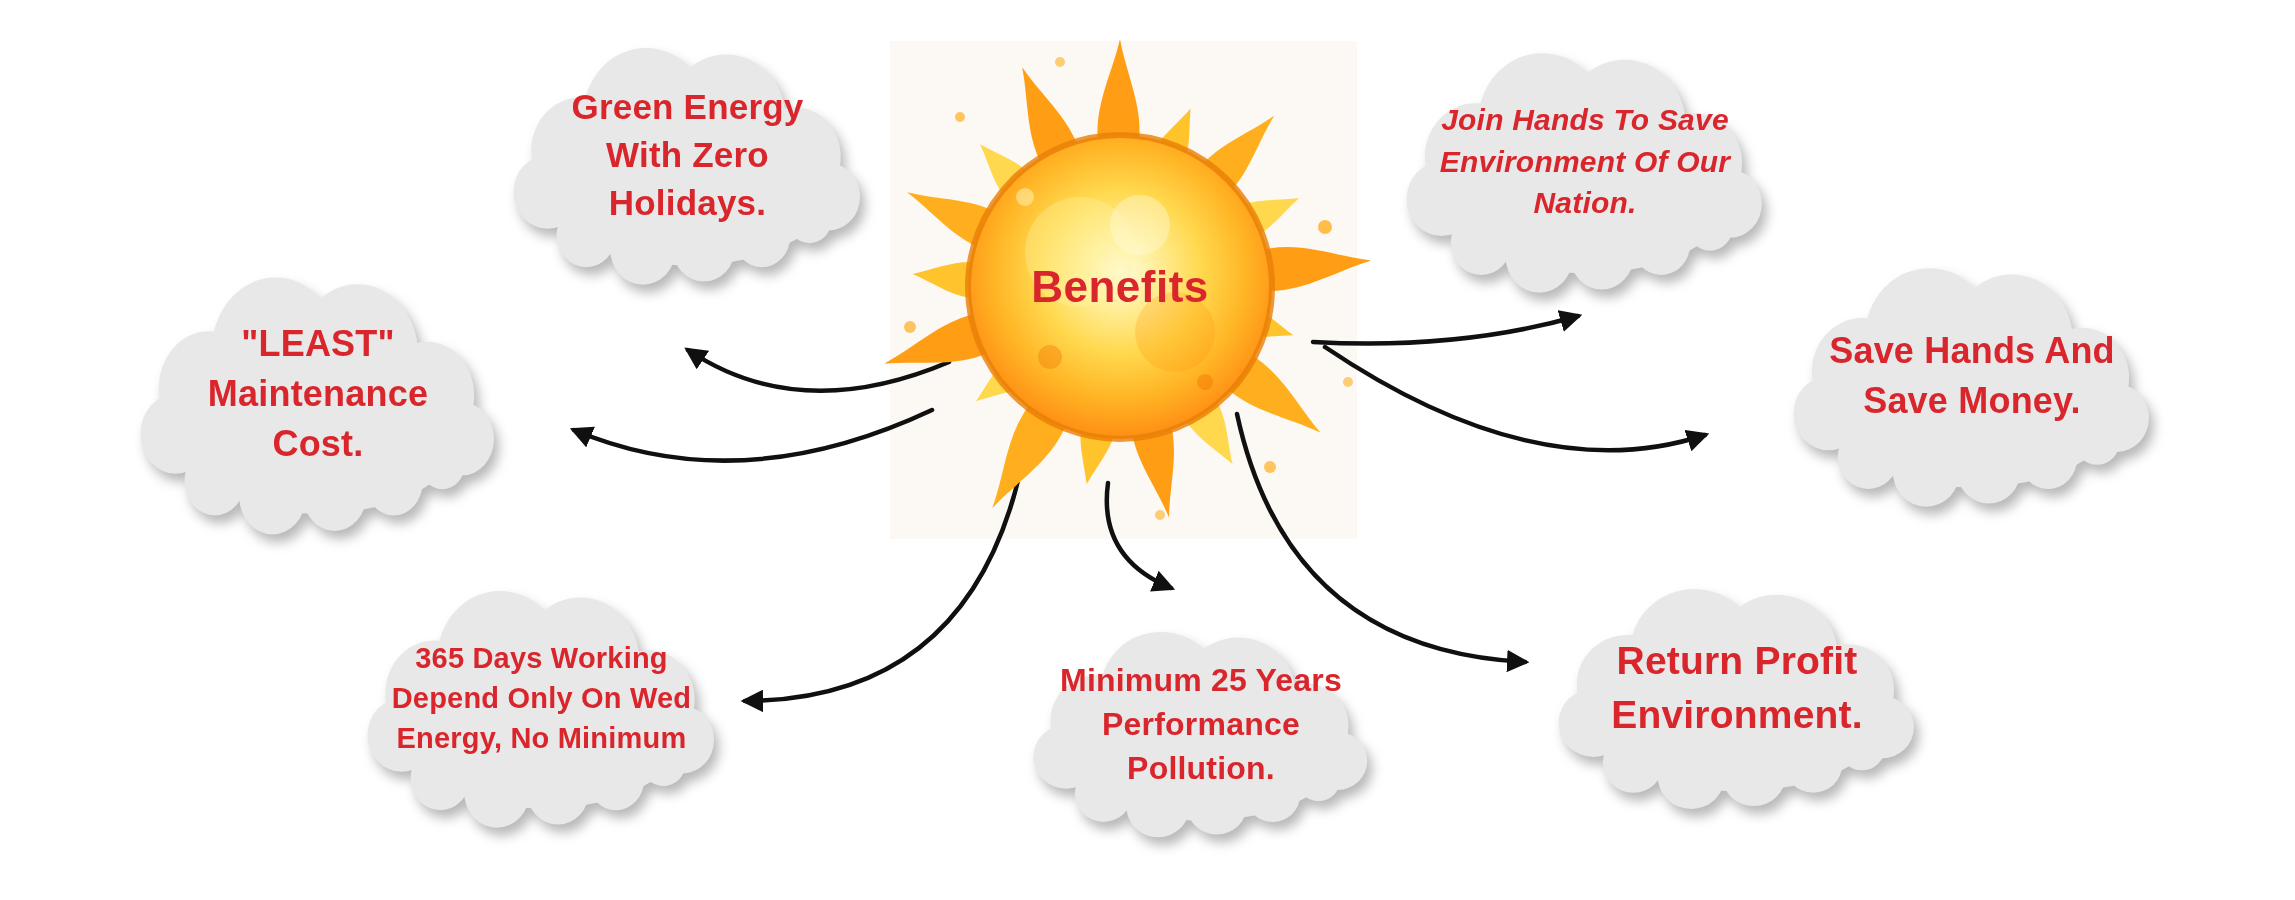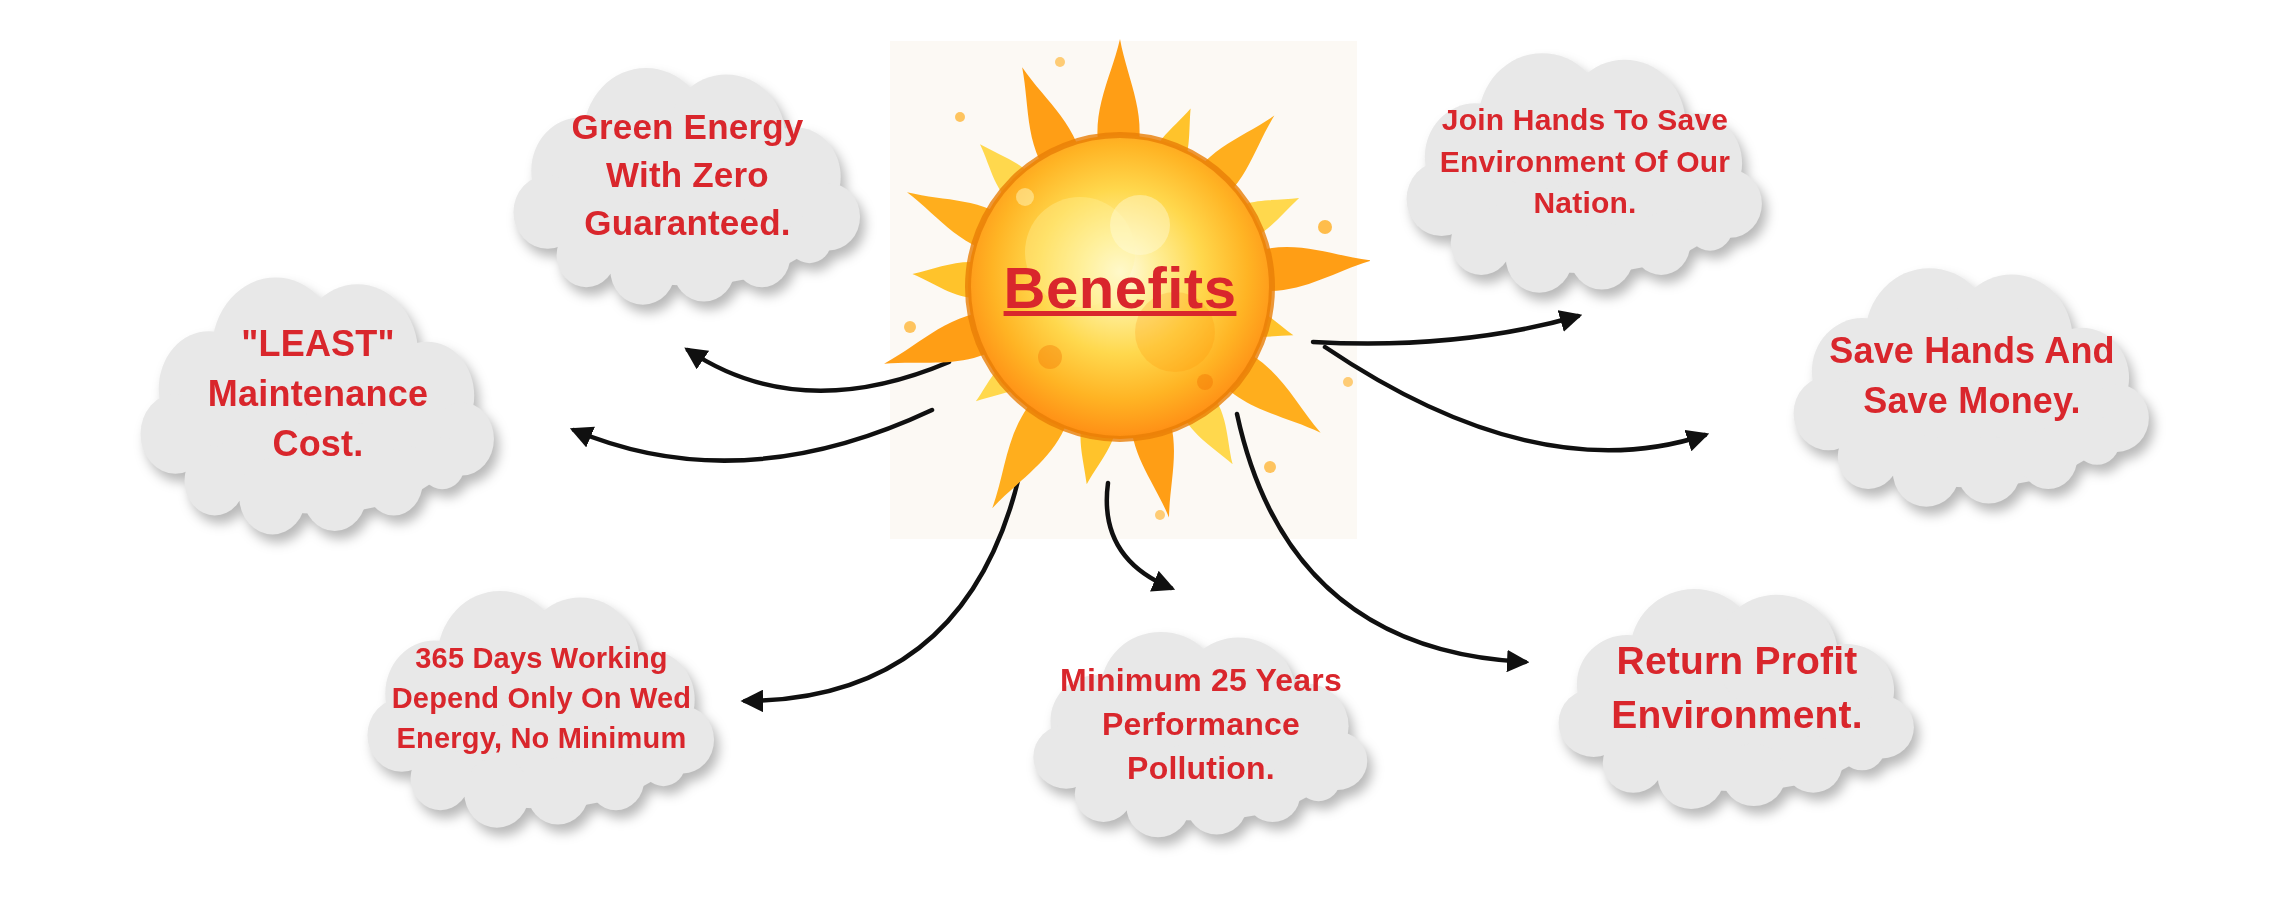--- a/index.html
+++ b/index.html
@@ -10,45 +10,45 @@
 
   .sun-bg { position:absolute; left:890px; top:41px; width:467px; height:498px; background:#fcf9f4; }
 
   .arrows { position:absolute; left:0; top:0; width:2295px; height:900px; pointer-events:none; }
   .arrow-path { stroke:var(--arrow,#101010); stroke-width:4.5; fill:none; stroke-linecap:round; }
   .ah-head { fill:var(--arrow,#101010); }
 
   .sun { position:absolute; left:870px; top:37px; width:500px; height:500px; }
   .sun svg { width:100%; height:100%; display:block; }
   .sun-title { position:absolute; inset:0; display:flex; align-items:center; justify-content:center;
-               color:var(--text-red,#d9262c); font-weight:700; font-size:58px; letter-spacing:.5px;text-decoration:underline; }
+               color:var(--text-red,#d9262c); font-weight:700; font-size:44px; letter-spacing:.5px; }
 
   .cloud { position:absolute; display:flex; align-items:center; justify-content:center; }
   .cloud-shape { position:absolute; inset:0; width:100%; height:100%;
                  fill:var(--cloud-fill,#e8e8e8);
                  filter:drop-shadow(5px 8px 6px rgba(0,0,0,.28)); }
   .cloud-text { position:relative; z-index:1; text-align:center; color:var(--text-red,#d9262c);
                 font-weight:700; line-height:1.38; letter-spacing:.2px; padding-bottom:10px; }
   .cloud-text span { display:block; }
 
   
-  .c-green   { left:509px;  top:52px;  width:357px; height:256px; }
+  .c-green   { left:509px;  top:32px;  width:357px; height:256px; }
   .c-green   .cloud-text { font-size:35px; }
   .c-least   { left:136px;  top:260px; width:364px; height:278px; }
   .c-least   .cloud-text { font-size:36px; }
   .c-days    { left:363px;  top:575px; width:357px; height:256px; }
   .c-days    .cloud-text { font-size:29px; }
   .c-warr    { left:1029px; top:618px; width:344px; height:222px; }
   .c-warr    .cloud-text { font-size:32px; }
   .c-profit  { left:1554px; top:574px; width:366px; height:238px; }
   .c-profit  .cloud-text { font-size:39px; }
   .c-save    { left:1789px; top:252px; width:366px; height:258px; }
   .c-save    .cloud-text { font-size:36px; }
   .c-join    { left:1402px; top:37px;  width:366px; height:259px; }
-  .c-join    .cloud-text { font-size:30px; }
+  .c-join    .cloud-text { font-size:30px;font-style:italic; }
 </style>
 </head>
 <body>
 
 <svg width="0" height="0" style="position:absolute" aria-hidden="true">
   <defs>
     <g id="cloudShape">
       <ellipse cx="120" cy="98" rx="97" ry="48"></ellipse>
       <circle cx="48" cy="74" r="33"></circle>
       <circle cx="92" cy="52" r="42"></circle>
@@ -137,21 +137,21 @@
     <div class="sun-title">Benefits</div>
   </div>
 
   <div class="cloud c-green">
     <svg class="cloud-shape" viewBox="0 0 240 160" preserveAspectRatio="none" aria-hidden="true">
         <use href="#cloudShape"></use>
       </svg>
     <div class="cloud-text">
       <span>Green Energy</span>
       <span>With Zero</span>
-      <span>Guaranteed.</span>
+      <span>Holidays.</span>
     </div>
   </div>
 
   <div class="cloud c-least">
     <svg class="cloud-shape" viewBox="0 0 240 160" preserveAspectRatio="none" aria-hidden="true">
         <use href="#cloudShape"></use>
       </svg>
     <div class="cloud-text">
       <span>"LEAST"</span>
       <span>Maintenance</span>

